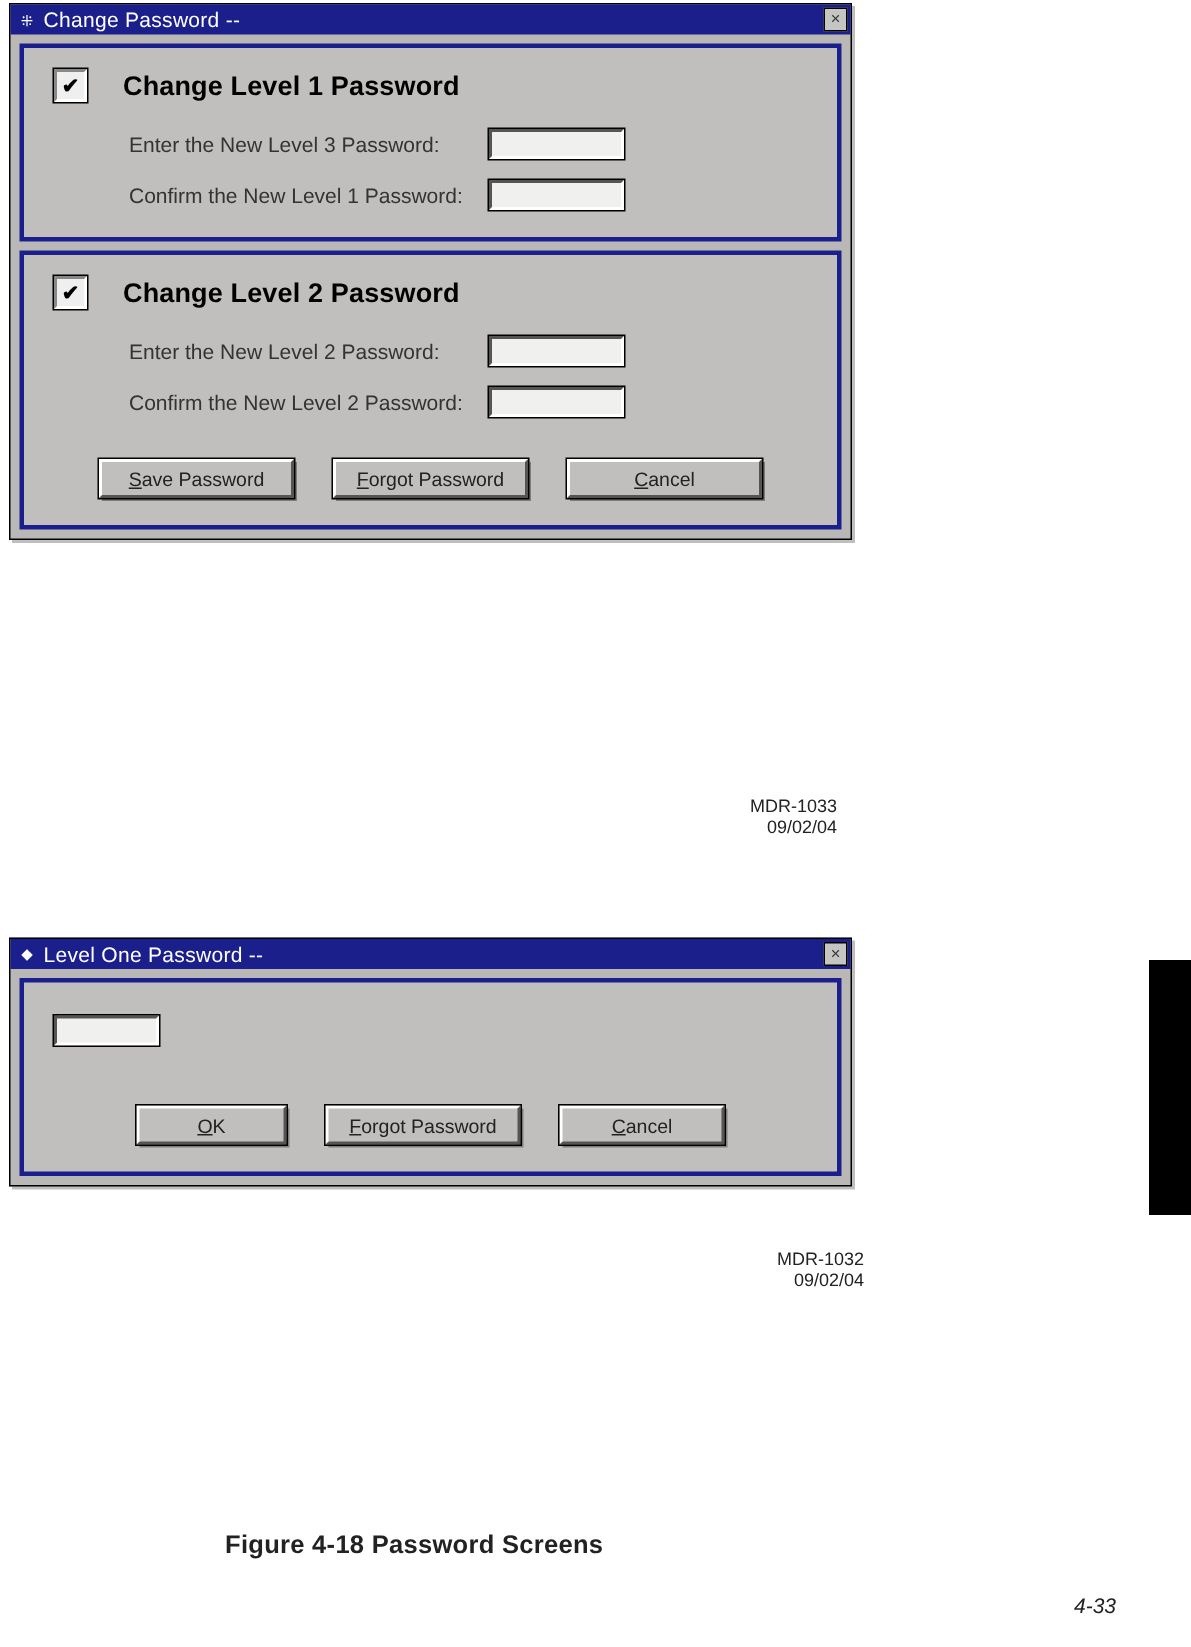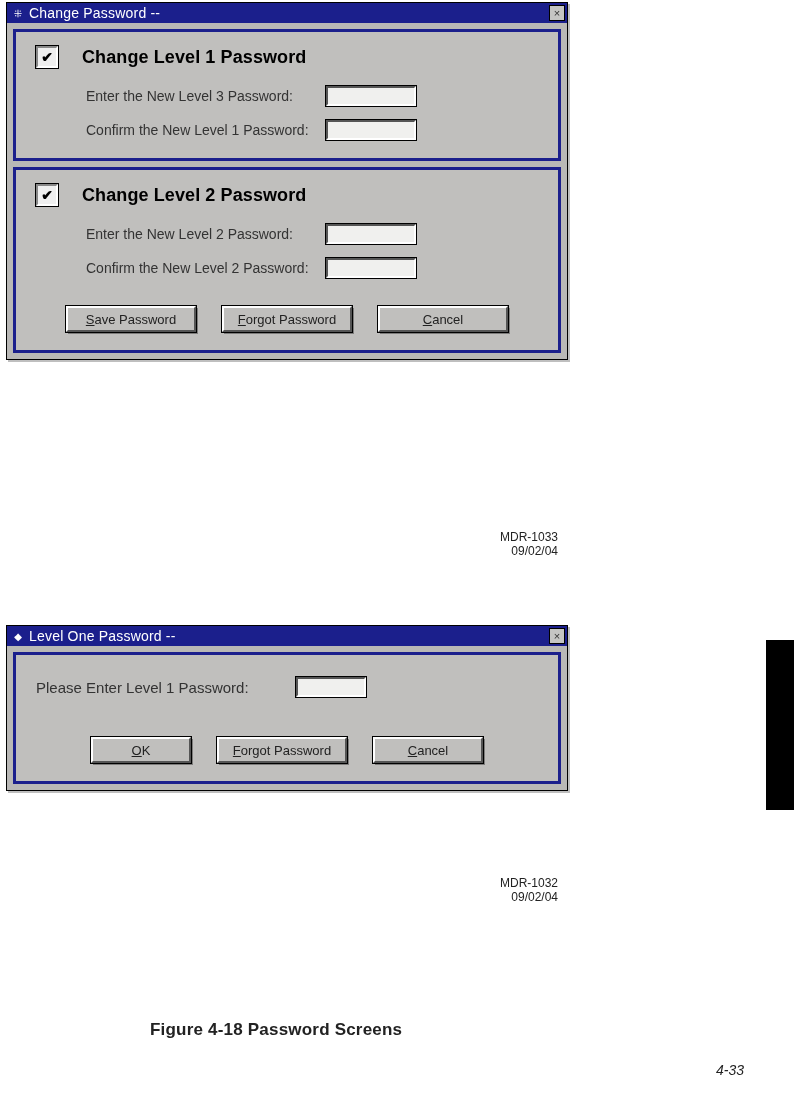--- a/index.html
+++ b/index.html
@@ -250,39 +250,38 @@
 
   <div class="dlg" style="left:6px; top:625px; width:560px;">
     <div class="titlebar">
       <span class="ticon">◆</span>
       <span class="ttext">Level One Password --</span>
       <span class="closebtn">×</span>
     </div>
     <div class="clientarea">
       <div class="dlg2-client">
         <div class="dlg2-row">
-          <span class="lbl">Please Enter Level 1 Password:</span>
           <span class="pwfield"></span>
         </div>
         <div class="btnrow" style="margin-top:40px;">
           <div class="btn" style="min-width:100px;">
             <span><span class="mn">O</span><span>K</span></span>
           </div>
           <div class="btn">
             <span><span class="mn">F</span><span>orgot Password</span></span>
           </div>
           <div class="btn" style="min-width:110px;">
             <span><span class="mn">C</span><span>ancel</span></span>
           </div>
         </div>
       </div>
     </div>
   </div>
 
-  <div class="refblock" style="left:500px; top:832px;margin-top:44px;">
+  <div class="refblock" style="left:518px; top:832px;">
     <div>MDR-1032</div>
     <div>09/02/04</div>
   </div>
 
   <div class="sidebar-tab"></div>
 
   <div class="figure-caption">Figure 4-18  Password Screens</div>
   <div class="pagenum">4-33</div>
 
 </div>

